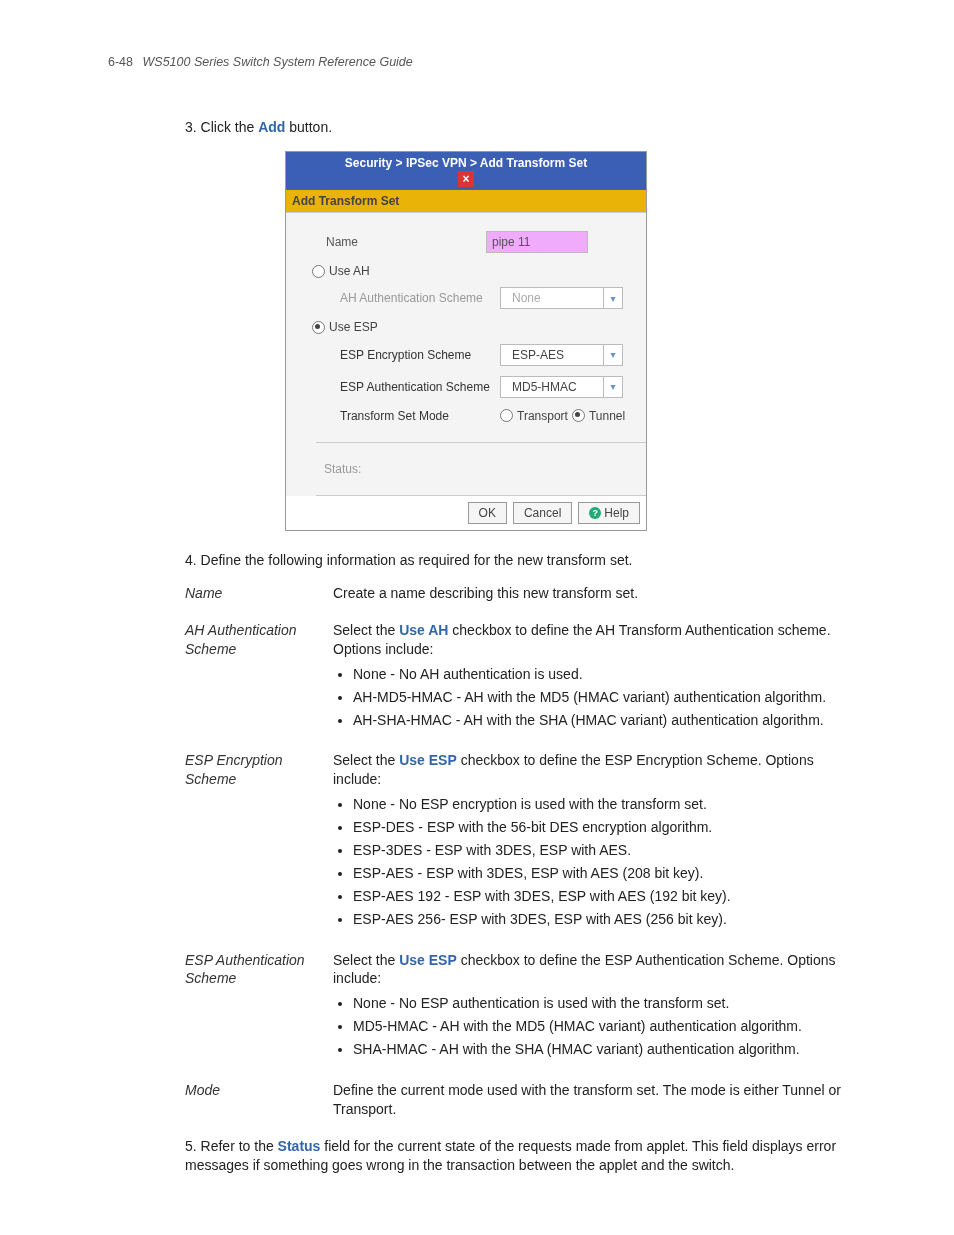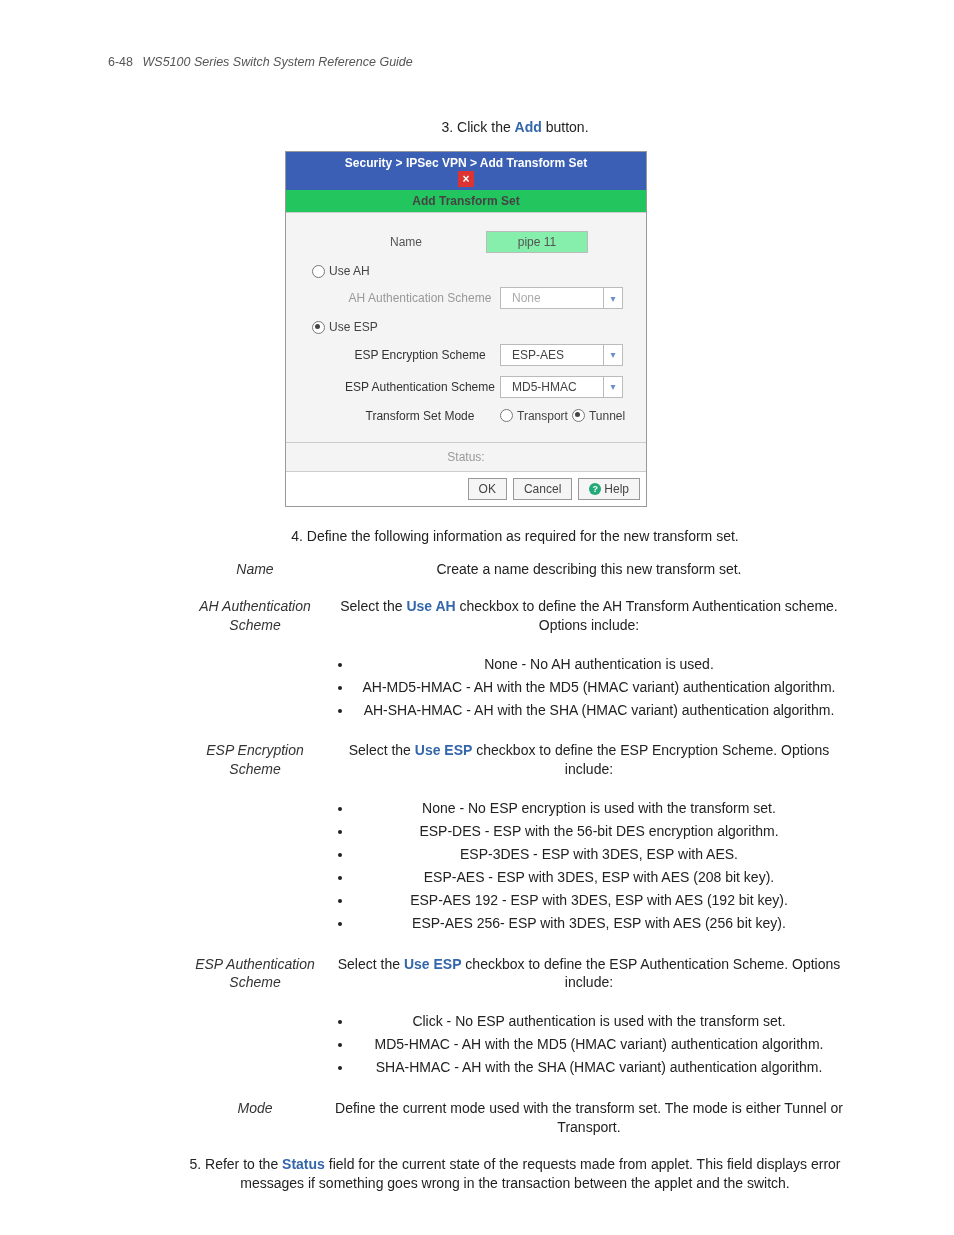--- a/index.html
+++ b/index.html
@@ -24,21 +24,20 @@
     margin-right: 6px;
   }
   .content {
     position: absolute;
     top: 118px;
     left: 185px;
     width: 660px;
     font-size: 14px;
     color: #222;
     line-height: 1.35;
-    text-align: center;
   }
   .step {
     margin-bottom: 14px;
   }
   .bold-link-str {
     color: #3366aa;
     font-weight: bold;
   }
   .dialog {
     width: 360px;
@@ -63,21 +62,21 @@
     color: #fff;
     width: 16px;
     height: 16px;
     display: inline-flex;
     align-items: center;
     justify-content: center;
     font-weight: bold;
     font-size: 12px;
   }
   .dialog-sub {
-    background: #22c55e;
+    background: #eab308;
     padding: 3px 6px;
     font-weight: bold;
     border-bottom: 1px solid #ccc;
   }
   .dialog-body {
     padding: 18px 14px 8px 40px;
   }
   .form-row {
     display: flex;
     align-items: center;
@@ -95,21 +94,21 @@
     padding-left: 14px;
     color: #333;
   }
   .radio-row {
     display: flex;
     align-items: center;
     margin-bottom: 8px;
     margin-left: -14px;
   }
   .txt-input {
-    background: #86efac;
+    background: #f0abfc;
     border: 1px solid #bbb;
     padding: 2px 5px;
     width: 90px;
     height: 16px;
     font-size: 12px;
     color: #555;
   }
   .select-box {
     background: #fff;
     border: 1px solid #bbb;
@@ -144,23 +143,24 @@
     width: 11px; height: 11px; border: 1px solid #777; border-radius: 50%;
     display: inline-block; margin-right: 4px; position: relative; background:#fff;
   }
   .radio.checked::after {
     content:''; position:absolute; top:2px; left:2px; width:5px; height:5px;
     background:#444; border-radius:50%;
   }
   .status-row {
     border-top: 1px solid #ccc;
     border-bottom: 1px solid #ccc;
-    padding: 6px 8px;
+    padding: 18px 8px;
     color: #999;
     background:#f4f4f4;
+    margin-left:30px;
   }
   .dialog-footer {
     background: #fff;
     padding: 6px;
     display: flex;
     justify-content: flex-end;
     gap: 6px;
   }
   .btn {
     border: 1px solid #999;
@@ -181,21 +181,21 @@
     grid-template-columns: 140px 1fr;
     row-gap: 18px;
     column-gap: 8px;
     margin: 14px 0 18px 0;
   }
   .def-term {
     font-style: italic;
     color: #333;
   }
   ul.bullets {
-    margin: 20px 0 0 0;
+    margin: 6px 0 0 0;
     padding-left: 20px;
   }
   ul.bullets li {
     margin-bottom: 4px;
   }
 </style>
 </head>
 <body>
 
 <div class="page-header">
@@ -306,21 +306,21 @@
         <li>ESP-AES - ESP with 3DES, ESP with AES (208 bit key).</li>
         <li>ESP-AES 192 - ESP with 3DES, ESP with AES (192 bit key).</li>
         <li>ESP-AES 256- ESP with 3DES, ESP with AES (256 bit key).</li>
       </ul>
     </div>
 
     <div class="def-term">ESP Authentication Scheme</div>
     <div>
       <span>Select the </span><span class="bold-link-str">Use ESP</span><span> checkbox to define the ESP Authentication Scheme. Options include:</span>
       <ul class="bullets">
-        <li>Click - No ESP authentication is used with the transform set.</li>
+        <li>None - No ESP authentication is used with the transform set.</li>
         <li>MD5-HMAC - AH with the MD5 (HMAC variant) authentication algorithm.</li>
         <li>SHA-HMAC - AH with the SHA (HMAC variant) authentication algorithm.</li>
       </ul>
     </div>
 
     <div class="def-term">Mode</div>
     <div>Define the current mode used with the transform set. The mode is either Tunnel or Transport.</div>
   </div>
 
   <div class="step">

